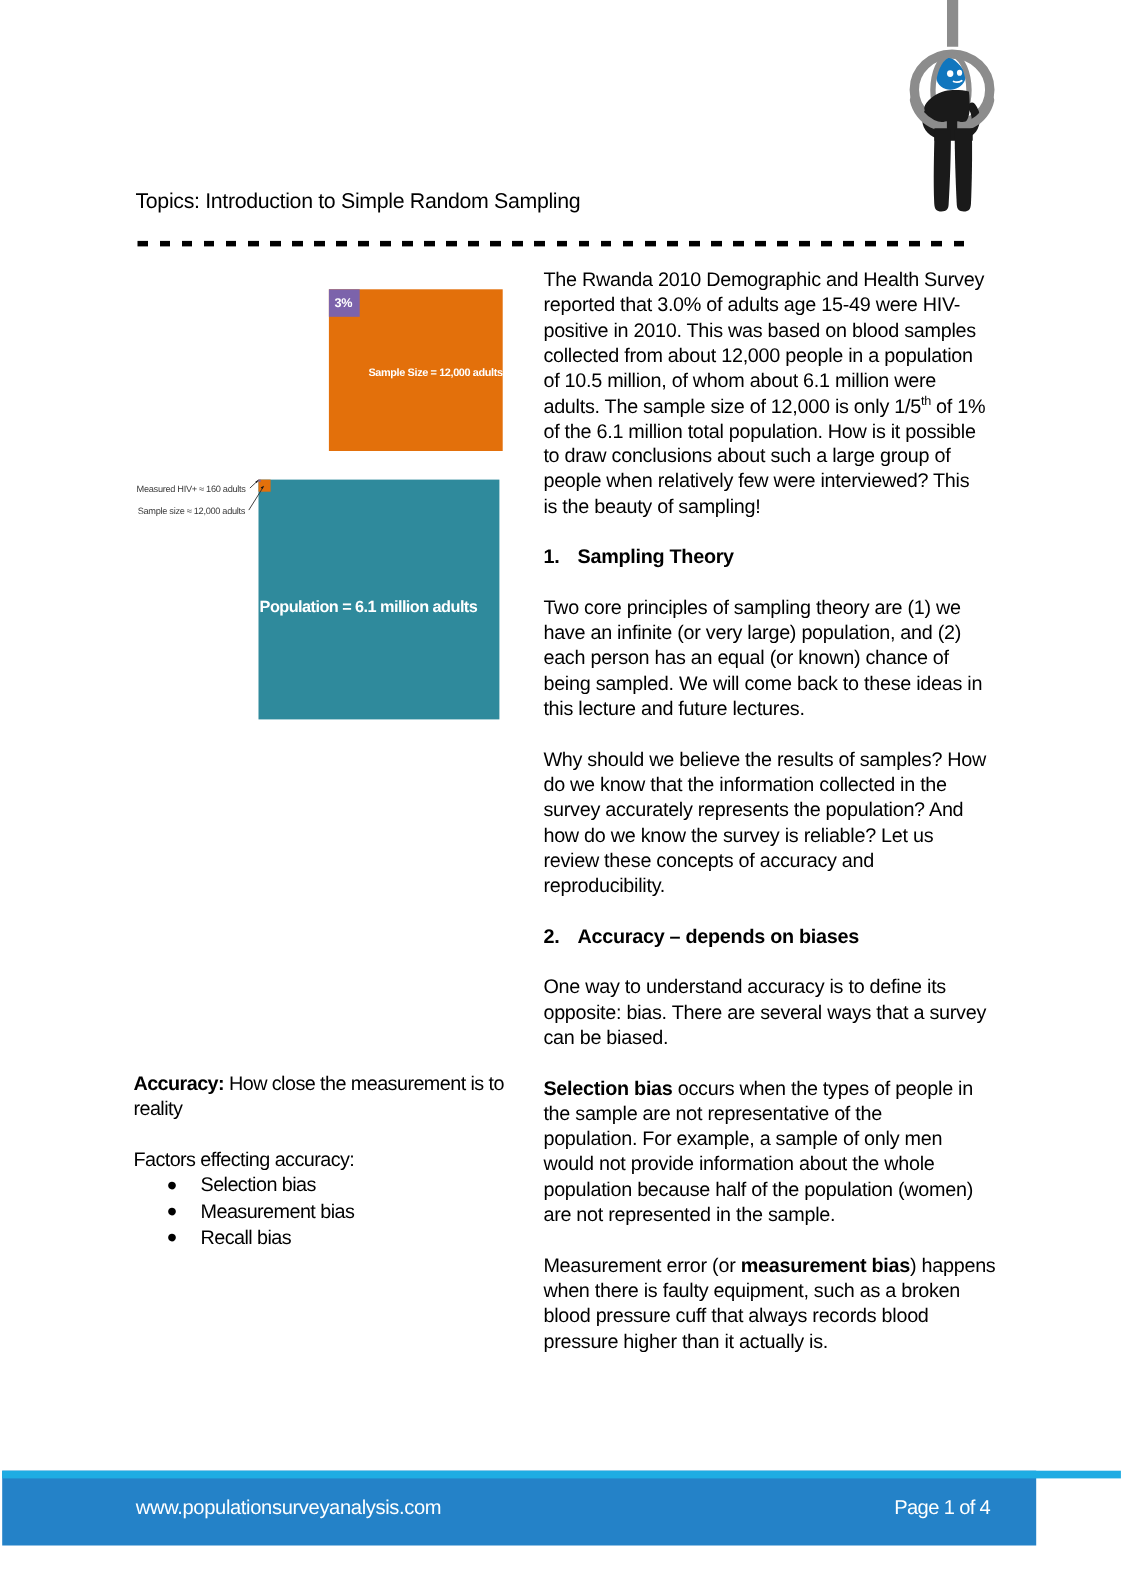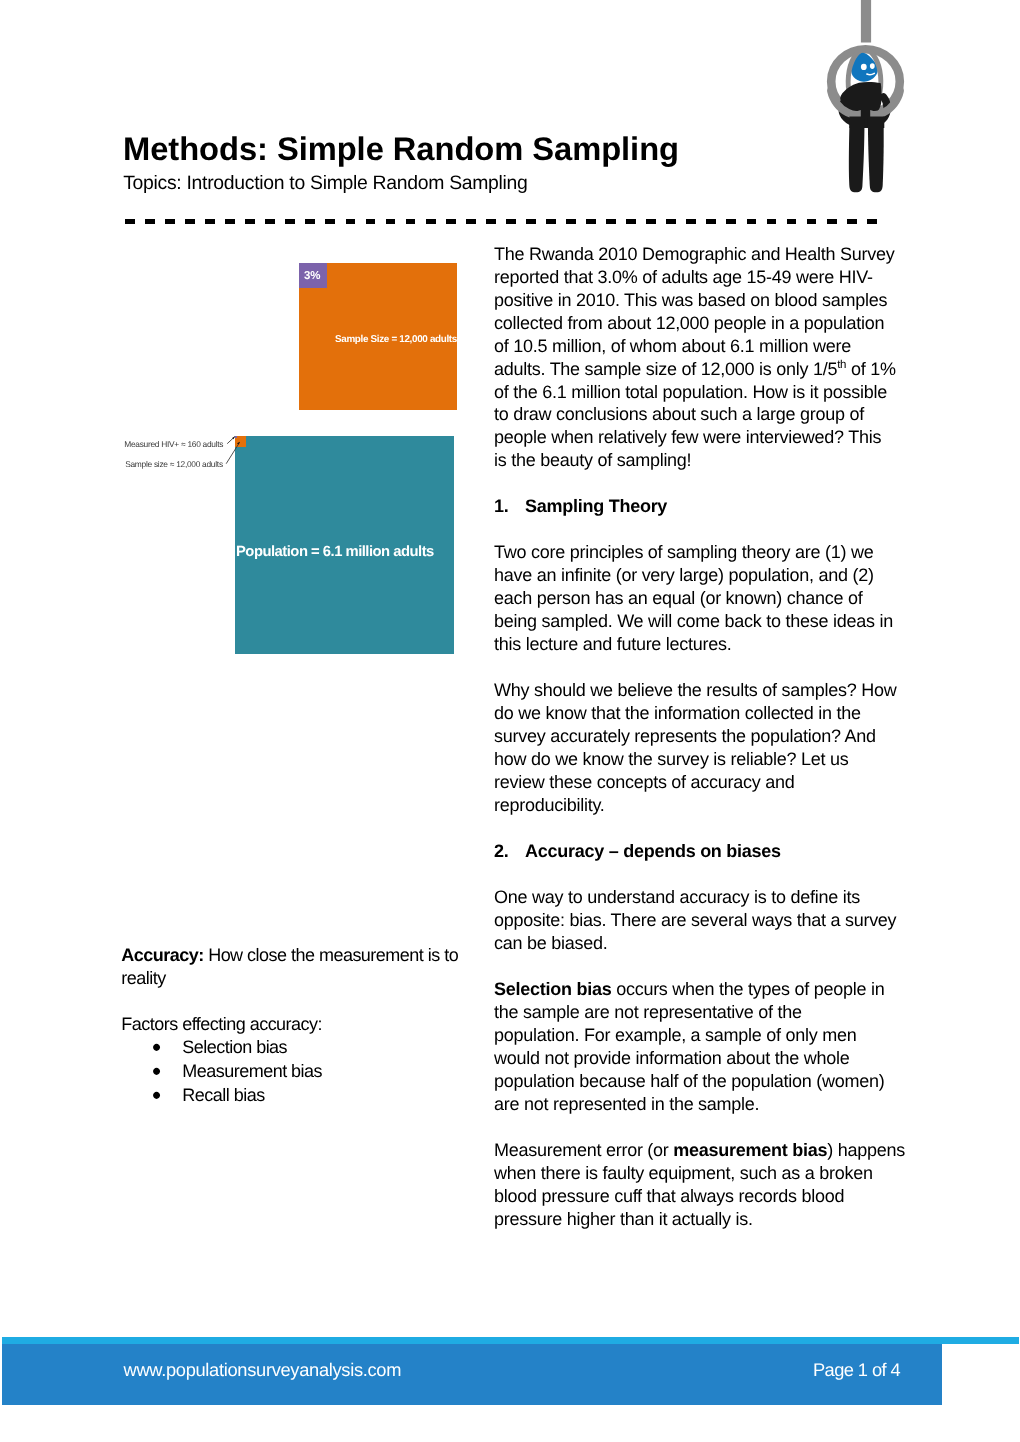--- a/index.html
+++ b/index.html
@@ -15,21 +15,21 @@
                 line-height:23px;white-space:nowrap;color:#000;}
   .rule{position:absolute;left:125px;top:219.4px;width:752px;height:4.2px;
         background:repeating-linear-gradient(to right,#000 0 9.8px,transparent 9.8px 20.05px);}
 
   
   .logo{position:absolute;left:826px;top:0px;width:104px;height:200px;}
 
   
   .col{position:absolute;font-size:18px;letter-spacing:-0.26px;line-height:22.98px;color:#000;}
   .col-right{left:494px;top:242.6px;width:404px;}
-  .col-left{left:121.3px;top:944px;width:370px;letter-spacing:-0.52px;}
+  .col-left{left:121.3px;top:974px;width:370px;letter-spacing:-0.52px;}
   .col p{margin:0 0 22.98px 0;white-space:nowrap;}
   .col p:last-child{margin-bottom:0;}
   .hd{font-weight:bold;}
   .hd .num{display:inline-block;width:31px;}
   sup{font-size:11.5px;vertical-align:super;line-height:0;}
   b{font-weight:bold;}
   ul.bul{margin:-22.8px 0 0 0;padding:0;list-style:none;white-space:nowrap;line-height:23.9px;}
   ul.bul li{position:relative;padding-left:61px;}
   ul.bul li .dot{position:absolute;left:30.6px;top:-0.4px;font-size:26px;}
 
@@ -55,21 +55,20 @@
   .footer{position:absolute;left:2px;top:1337px;width:940px;height:68px;background:#2482C8;}
   .footer .top{position:absolute;left:0;top:0;width:1017px;height:7px;background:#1FACE3;}
   .footer .url{position:absolute;left:121.5px;top:21.5px;font-size:18.3px;color:#fff;letter-spacing:-0.31px;}
   .footer .pg{position:absolute;left:811px;top:21.5px;font-size:18.3px;color:#fff;letter-spacing:-0.58px;}
 </style>
 </head>
 <body>
 
 <div class="page">
 
-  <div class="doc-title">Methods: Simple Random Sampling</div>
   <div class="doc-subtitle">Topics: Introduction to Simple Random Sampling</div>
   <div class="rule"></div>
 
   <div class="logo">
     <svg viewBox="0 0 104 200" width="104" height="200" xmlns="http://www.w3.org/2000/svg">
       <rect x="34.9" y="-2" width="10.2" height="44.5" fill="#8C8C8C"></rect>
       <ellipse cx="39.5" cy="81.5" rx="34.3" ry="32.3" fill="none" stroke="#8C8C8C" stroke-width="8.6"></ellipse>
       <path d="M36.3 52.8 C 30.5 53.4 26.4 59.2 25.2 66.0 C 23.9 73.2 27.2 78.9 33.8 81.0 C 40.8 83.2 48.1 79.5 51.0 73.5 C 53.7 68.0 50.0 62.8 45.0 57.8 C 41.9 54.7 39.3 52.5 36.3 52.8 Z" fill="#1076BE"></path>
       <ellipse cx="37.8" cy="66.9" rx="2.9" ry="3.1" fill="#ffffff"></ellipse>
       <ellipse cx="46.3" cy="66.1" rx="2.4" ry="2.8" fill="#ffffff"></ellipse>

